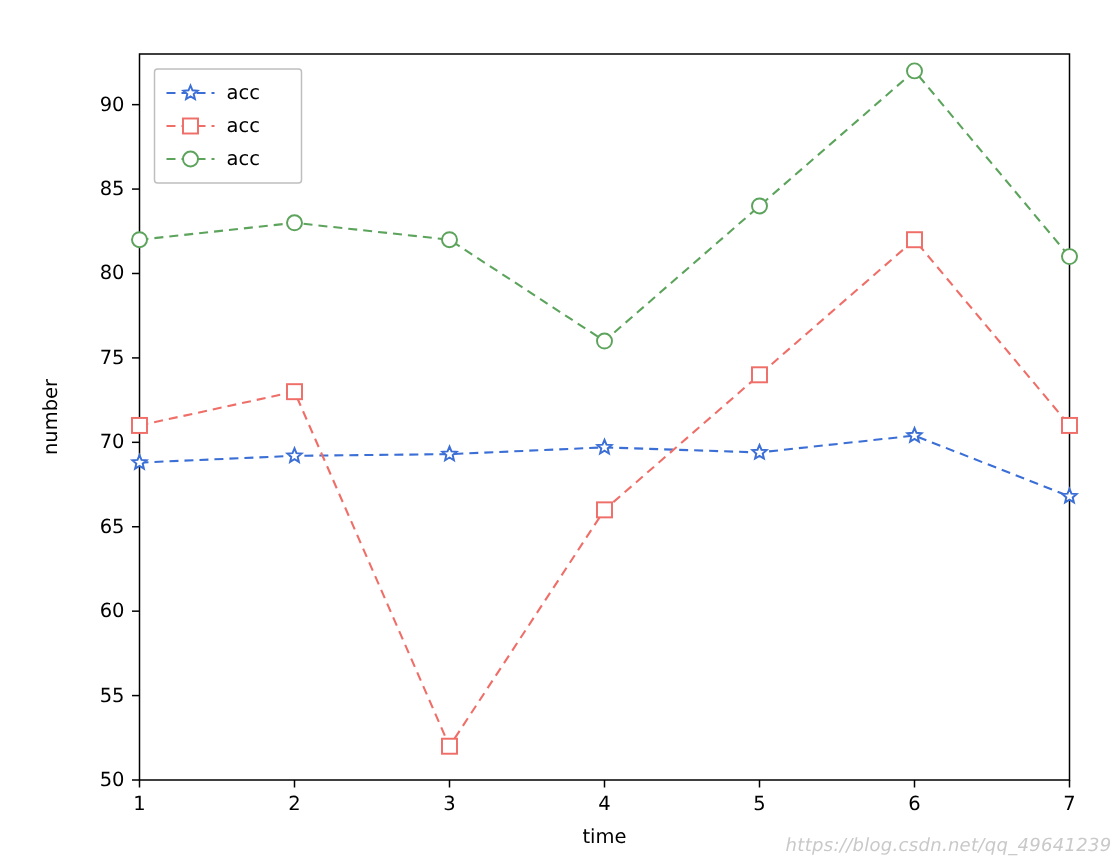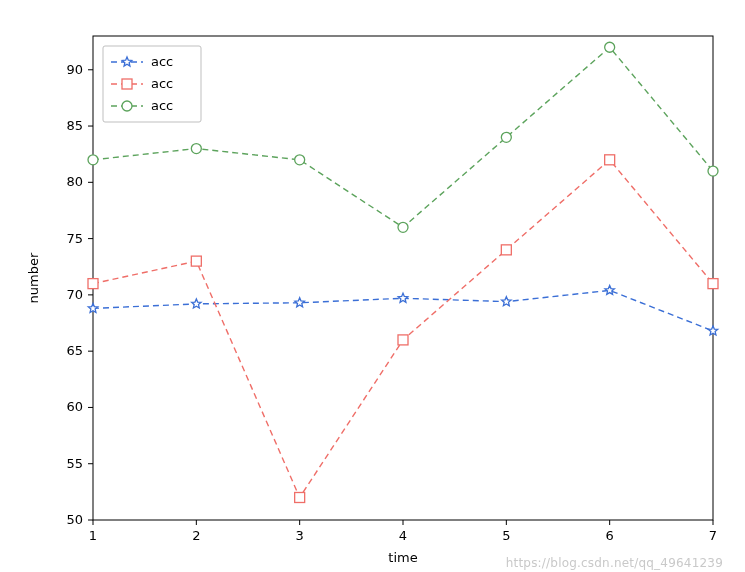--- a/index.html
+++ b/index.html
@@ -30,26 +30,27 @@
 
   .s1-marker { fill:#ffffff; stroke:#3b6fd6; stroke-width:1.3; }
   .s2-marker { fill:#ffffff; stroke:#ef6e68; stroke-width:1.3; }
   .s3-marker { fill:#ffffff; stroke:#5ca35c; stroke-width:1.3; }
 
   .legend-box   { fill:#ffffff; stroke:#bfbfbf; stroke-width:1; }
   .legend-text  { font-size:13px; fill:#000; }
 
   .watermark {
     position:absolute;
-    right:22px;
+    right:4px;
     bottom:2px;
     font-size:12px;
     color:#c9c9c9;
     letter-spacing:0.2px;
     pointer-events:none;
+    font-style:italic;
   }
 </style>
 </head>
 <body>
 
 <div class="chart-container">
 <svg id="chart-svg" width="745" height="572" viewBox="0 0 745 572">
       <rect x="93" y="36" width="620" height="484" class="axis-line"></rect>
       <line x1="93" y1="520" x2="93" y2="525" class="tick"></line>
       <text x="93" y="540" text-anchor="middle" class="tick-label">1</text>

